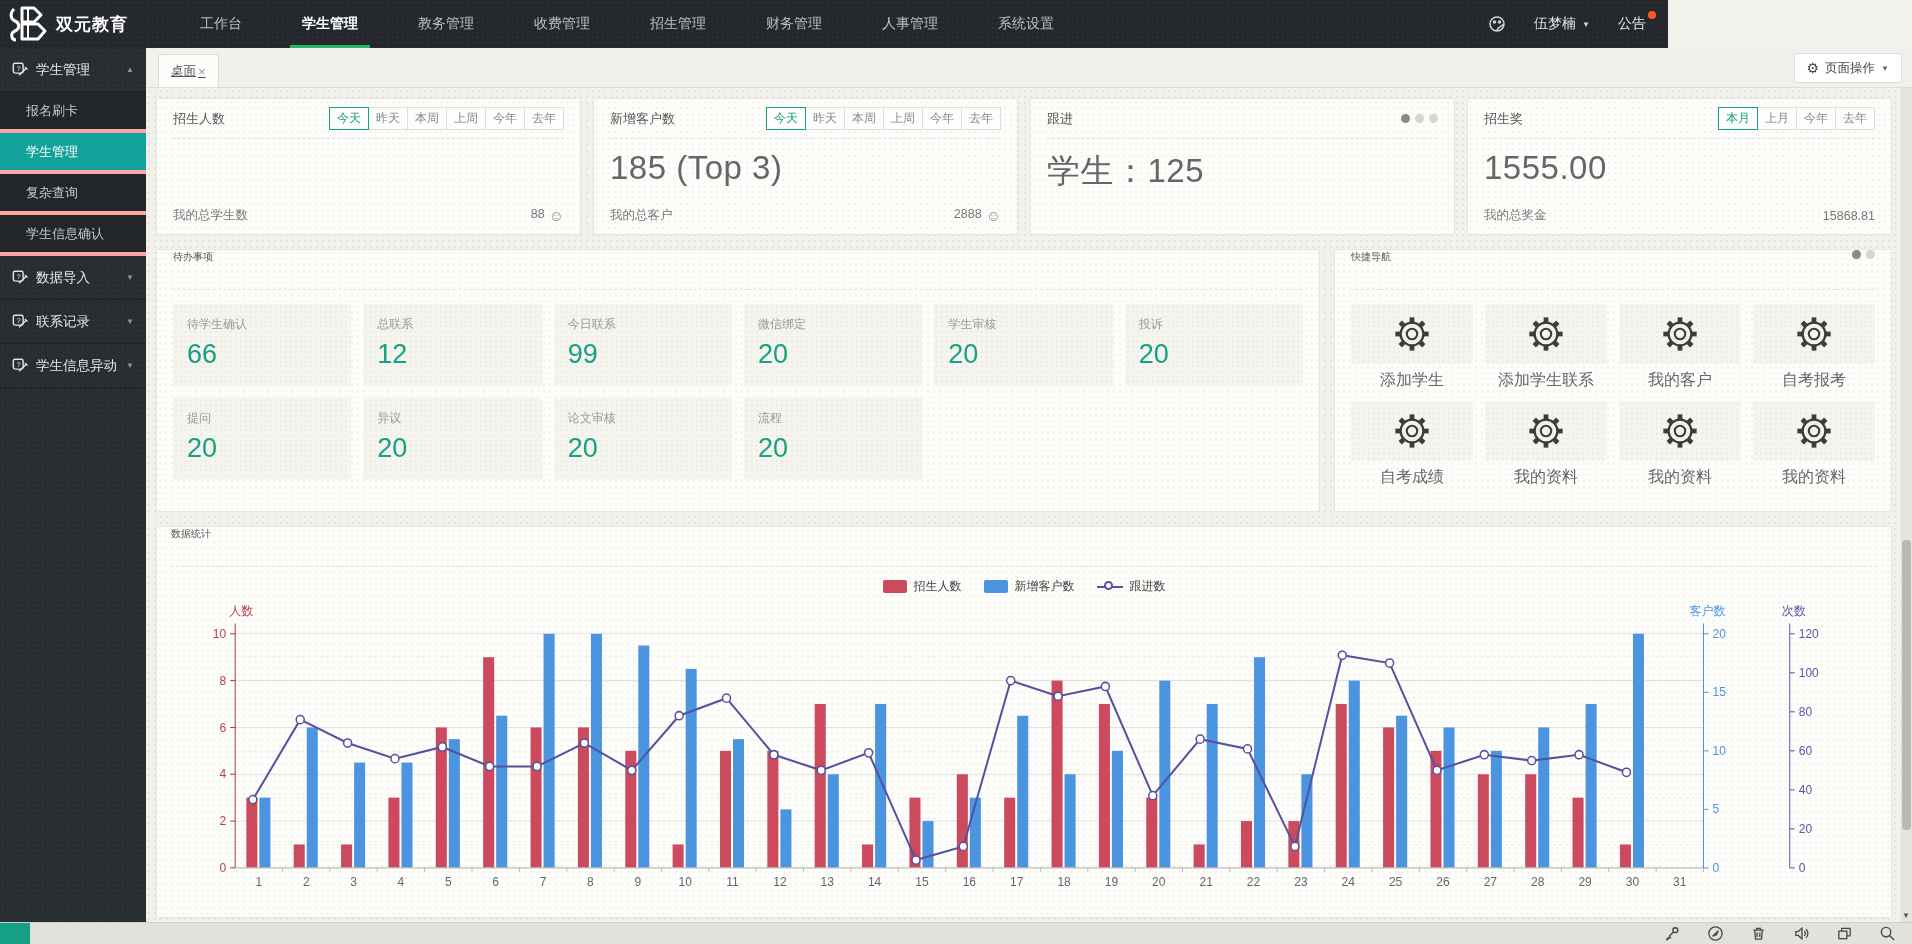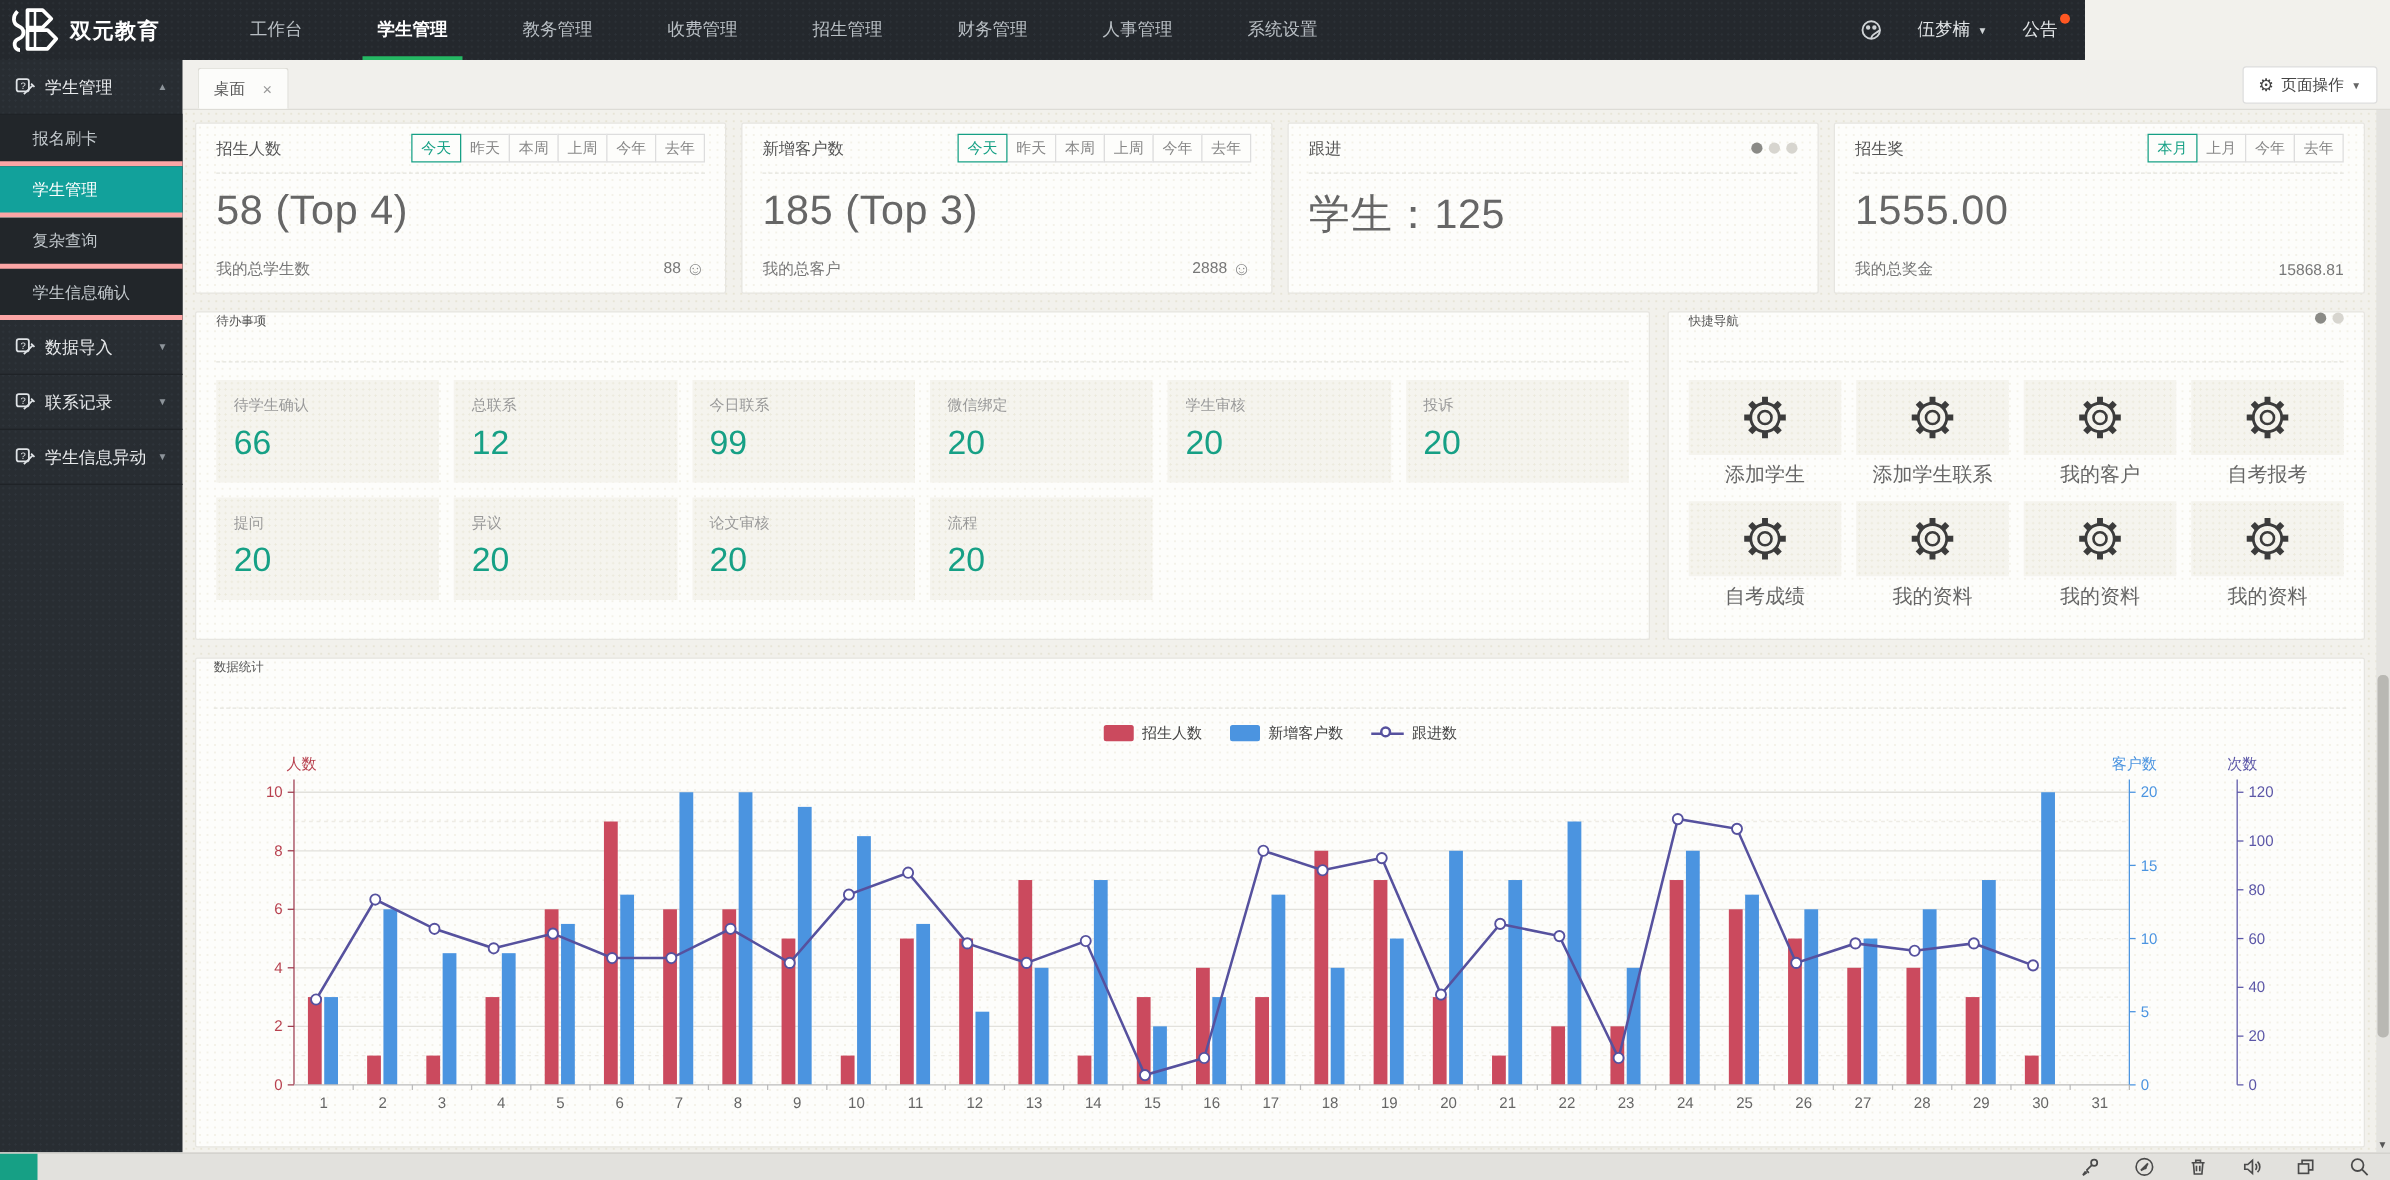--- a/index.html
+++ b/index.html
@@ -32,22 +32,22 @@
              cursor:pointer; border-bottom:1px solid #1f2327; }
   .side-group-header .g-caret { margin-left:auto; font-size:8px; color:#8d949a; }
   .side-items { background:#1f2468; background:#22262a; }
   .side-item { height:41px; display:flex; align-items:center; padding:0 14px 0 26px; color:#c3c9cd; font-size:13px; cursor:pointer;
                border-bottom:4px solid #fca5a5; }
   .side-item.active { background:#12a19b; color:#fff; }
 
   
   .tabbar { position:absolute; left:146px; top:48px; width:1766px; height:40px; background:#f1f0ec;
             border-bottom:1px solid #dddcd6; display:flex; align-items:flex-end; z-index:5; }
-  .tab { display:flex; align-items:center; gap:14px; height:33px; margin-left:12px; padding:0 12px; background:#fcfcfa;
-         border:1px solid #dddcd6; border-bottom:none; border-radius:3px 3px 0 0; font-size:12.5px; color:#555; cursor:pointer; }
+  .tab { display:flex; align-items:center; gap:2px; height:33px; margin-left:12px; padding:0 12px; background:#fcfcfa;
+         border:1px solid #dddcd6; border-bottom:none; border-radius:3px 3px 0 0; font-size:12.5px; color:#555; cursor:pointer;text-decoration:underline; }
   .tab-close { color:#999; font-size:13px; cursor:pointer; }
   .page-actions { margin-left:auto; margin-right:10px; margin-bottom:4px; display:flex; align-items:center; gap:6px;
                   background:#fff; border:1px solid #ddd; border-radius:3px; height:30px; padding:0 12px; cursor:pointer; color:#444; font-size:12.5px; }
   .page-actions .gearchar { font-size:14px; }
 
   
   .content { position:absolute; left:146px; top:88px; width:1756px; height:834px; padding:10px 10px 0 10px;
              background:#f2f1ec; background-image:radial-gradient(#e7e4d6 1px, transparent 1px); background-size:6px 6px; overflow:hidden; }
   .card { background:#fdfdfb; background-image:radial-gradient(#f3f1e8 1px, transparent 1px); background-size:6px 6px;
           border:1px solid #e6e5e0; border-radius:2px; }
@@ -215,21 +215,20 @@
             <span class="stat-title">招生人数</span>
             <span class="filters">
               <span class="filter-btn active">今天</span>
               <span class="filter-btn">昨天</span>
               <span class="filter-btn">本周</span>
               <span class="filter-btn">上周</span>
               <span class="filter-btn">今年</span>
               <span class="filter-btn">去年</span>
             </span>
           </div>
-          <div class="stat-value">58 (Top 4)</div>
           <div class="stat-foot">
             <span>我的总学生数</span>
             <span class="fv">
               <span>88</span>
               <span class="smiley">☺</span>
             </span>
           </div>
         </div>
         <div class="card stat-card">
           <div class="stat-head">

